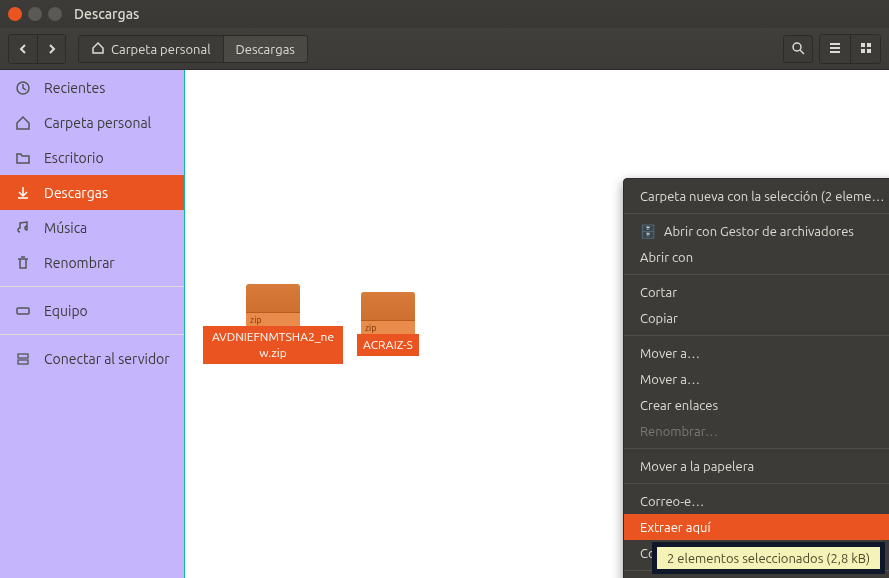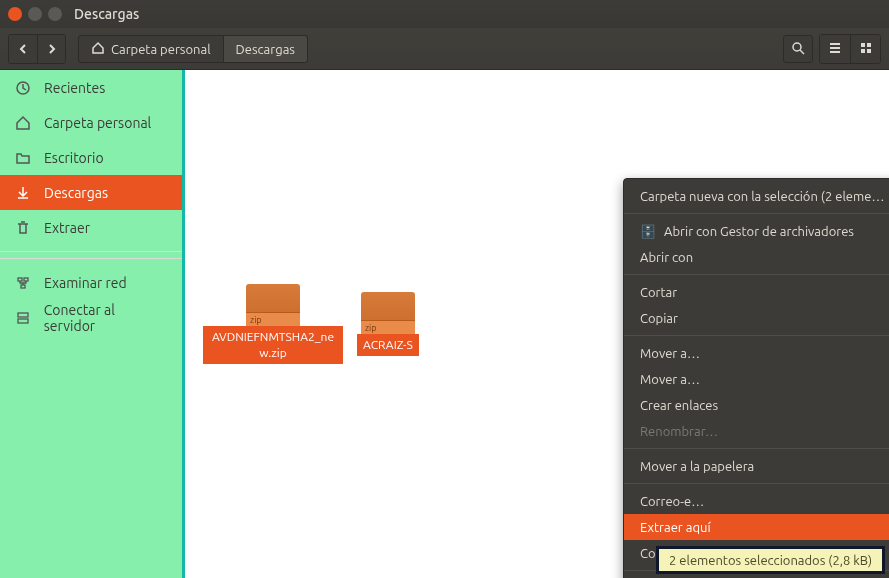--- a/index.html
+++ b/index.html
@@ -23,42 +23,42 @@
 .crumb + .crumb { border-left: none; }
 .crumb:first-child { border-radius: 3px 0 0 3px; }
 .crumb:last-child { border-radius: 0 3px 3px 0; }
 .toolbar-spacer { flex: 1; }
 .tool-btn { width: 30px; height: 28px; background: #3c3b37; border: 1px solid #2c2b27; border-radius: 3px; color: #dfdbd2; display: flex; align-items: center; justify-content: center; cursor: pointer; }
 .view-btns { display: flex; border: 1px solid #2c2b27; border-radius: 3px; overflow: hidden; }
 .view-btn { width: 30px; height: 28px; background: #3c3b37; color: #dfdbd2; display: flex; align-items: center; justify-content: center; cursor: pointer; }
 .view-btn + .view-btn { border-left: 1px solid #2c2b27; }
 
 .main { display: flex; height: calc(100% - 70px); }
-.sidebar { width: 185px; background: #86efac; border-right: 3px solid #14b8a6; overflow-y: auto; }
+.sidebar { width: 185px; background: #c4b5fd; border-right: 1px solid #14b8a6; overflow-y: auto; }
 .side-item { height: 35px; display: flex; align-items: center; padding: 0 14px; gap: 12px; color: #3c3b37; font-size: 14px; cursor: pointer; }
 .side-item.active { background: #e95420; color: #fff; }
 .side-divider { height: 1px; background: #dcdad5; margin: 6px 0; }
 .side-icon { width: 18px; height: 18px; display:flex; align-items:center; justify-content:center; }
 
 .content { flex: 1; background: #fff; position: relative; padding: 14px 18px; display: flex; gap: 14px; align-items: center; }
 .file-item { width: 140px; display: flex; flex-direction: column; align-items: center; cursor: pointer; }
 .file-icon { width: 54px; height: 42px; background: linear-gradient(#d77b3a, #c96a2a); border-radius: 3px 3px 0 0; position: relative; margin-bottom: 0; }
 .file-icon::before { content: ""; position: absolute; bottom: 0; left: 0; right: 0; height: 13px; background: #e98b4a; border-top: 1px solid #b85a1a; }
 .file-icon::after { content: "zip"; position: absolute; bottom: 1px; left: 4px; font-size: 9px; color: #7a3a0a; }
 .file-label { background: #e95420; color: #fff; font-size: 12px; text-align: center; padding: 3px 6px; line-height: 1.3; width: 100%; word-break: break-word; }
 .file-label.partial { width: auto; }
 
 .context-menu { position: absolute; left: 438px; top: 108px; width: 310px; background: #3c3b37; border: 1px solid #2c2b27; border-radius: 4px; box-shadow: 0 4px 12px rgba(0,0,0,0.4); padding: 4px 0; color: #dfdbd2; font-size: 13px; }
 .ctx-item { height: 26px; display: flex; align-items: center; padding: 0 16px; cursor: pointer; gap: 8px; position: relative; }
 .ctx-item.hovered { background: #e95420; color: #fff; }
 .ctx-item.disabled { color: #7a7975; cursor: default; }
 .ctx-sep { height: 1px; background: #4f4e49; margin: 4px 0; }
 .ctx-icon { width: 16px; display: inline-flex; justify-content: center; }
 
-.statusbar { position: absolute; right: 4px; bottom: 4px; background: #f5f3b8; border: 3px solid #0f172a; padding: 4px 10px; font-size: 13px; color: #4a4a2a; }
+.statusbar { position: absolute; right: 4px; bottom: 4px; background: #f5f3b8; border: 5px solid #0f172a; padding: 4px 10px; font-size: 13px; color: #4a4a2a; }
 </style>
 </head>
 <body>
 
 <div class="titlebar">
   <div class="window-controls">
     <div class="win-btn win-close"></div>
     <div class="win-btn win-min"></div>
     <div class="win-btn win-max"></div>
   </div>
@@ -146,38 +146,43 @@
         <span class="side-icon">
           <svg width="16" height="16" viewBox="0 0 16 16">
             <path d="M8 2 L8 10 M4 7 L8 11 L12 7 M3 13 L13 13" stroke="#fff" stroke-width="1.5" fill="none"></path>
           </svg>
         </span>
         <span>Descargas</span>
       </div>
     <div class="side-item">
         <span class="side-icon">
           <svg width="16" height="16" viewBox="0 0 16 16">
+            <path d="M5 12 A2 2 0 1 1 5 8 L5 3 L12 2 L12 10 A2 2 0 1 1 12 6" fill="none" stroke="#555" stroke-width="1.5"></path>
+          </svg>
+        </span>
+        <span>Música</span>
+      </div>
+    <div class="side-item">
+        <span class="side-icon">
+          <svg width="16" height="16" viewBox="0 0 16 16">
             <path d="M3 4 L13 4 M5 4 L5 13 L11 13 L11 4 M6 2 L10 2" fill="none" stroke="#555" stroke-width="1.5"></path>
           </svg>
         </span>
-        <span>Extraer</span>
+        <span>Renombrar</span>
       </div>
     <div class="side-divider"></div>
+    <div class="side-item">
+        <span class="side-icon">
+          <svg width="16" height="16" viewBox="0 0 16 16">
+            <rect x="2" y="5" width="12" height="6" rx="1" fill="none" stroke="#555" stroke-width="1.5"></rect>
+          </svg>
+        </span>
+        <span>Equipo</span>
+      </div>
     <div class="side-divider"></div>
-    <div class="side-item">
-        <span class="side-icon">
-          <svg width="16" height="16" viewBox="0 0 16 16">
-            <rect x="3" y="3" width="4" height="3" fill="none" stroke="#555" stroke-width="1.3"></rect>
-            <rect x="9" y="3" width="4" height="3" fill="none" stroke="#555" stroke-width="1.3"></rect>
-            <rect x="6" y="10" width="4" height="3" fill="none" stroke="#555" stroke-width="1.3"></rect>
-            <path d="M5 6 L5 8 L11 8 L11 6 M8 8 L8 10" stroke="#555" stroke-width="1.3" fill="none"></path>
-          </svg>
-        </span>
-        <span>Examinar red</span>
-      </div>
     <div class="side-item">
         <span class="side-icon">
           <svg width="16" height="16" viewBox="0 0 16 16">
             <rect x="3" y="3" width="10" height="4" fill="none" stroke="#555" stroke-width="1.3"></rect>
             <rect x="3" y="9" width="10" height="4" fill="none" stroke="#555" stroke-width="1.3"></rect>
           </svg>
         </span>
         <span>Conectar al servidor</span>
       </div>
   </div>

